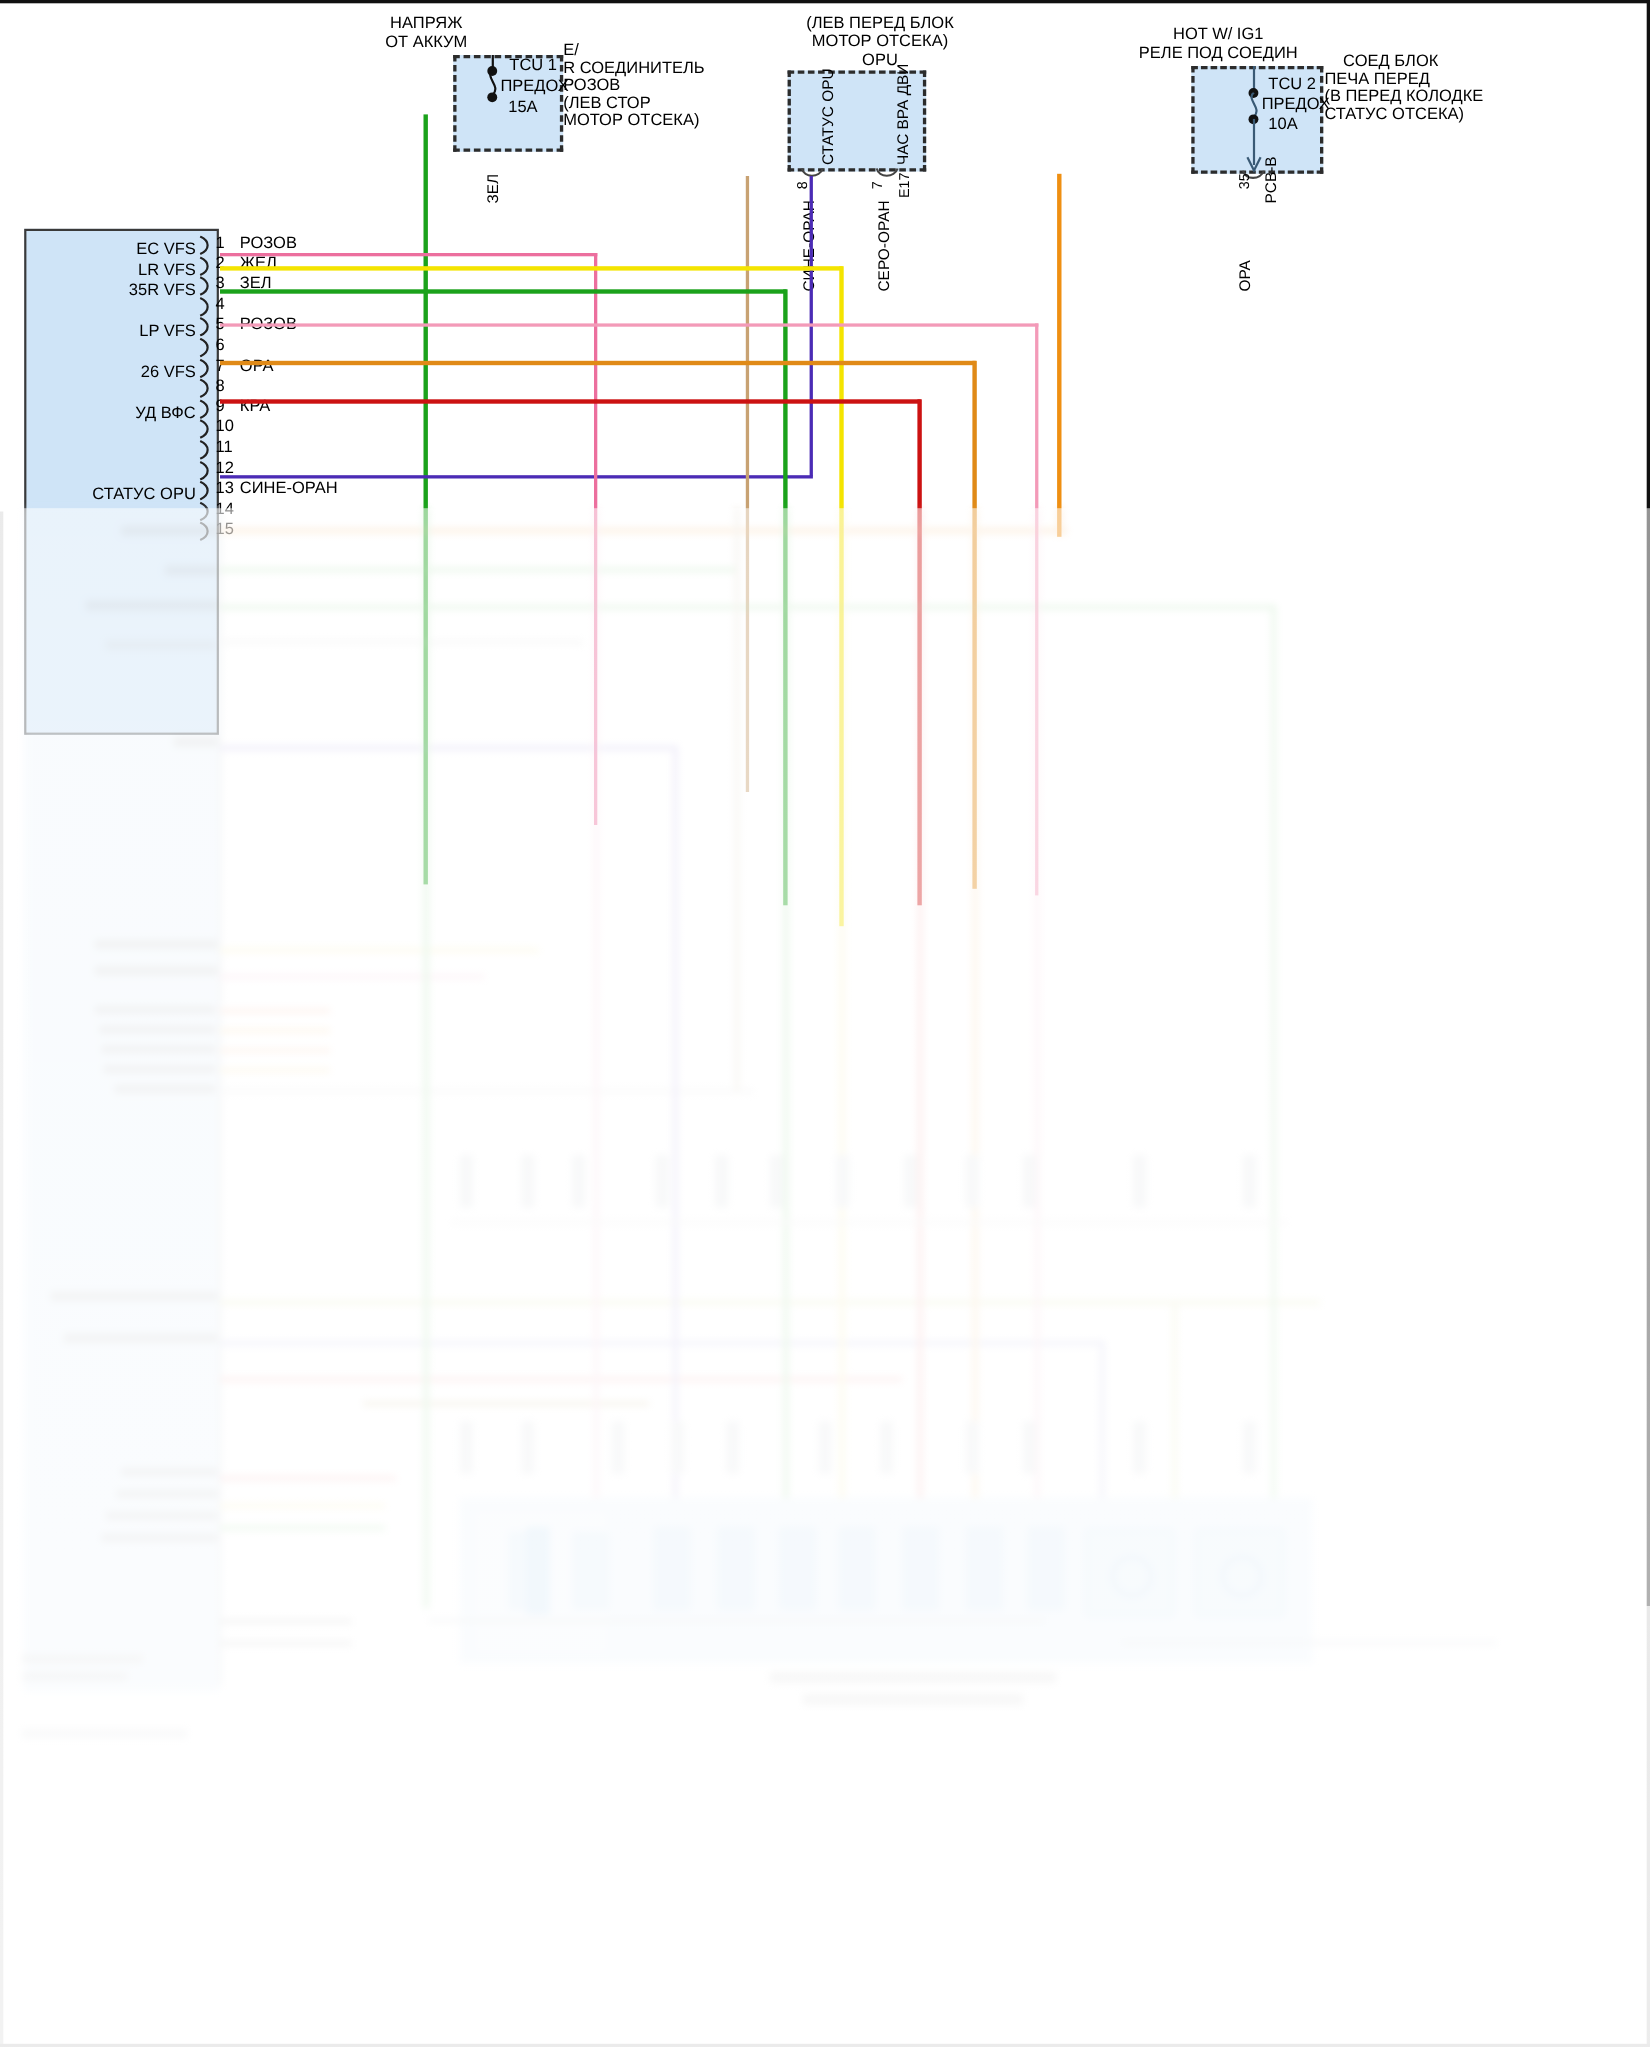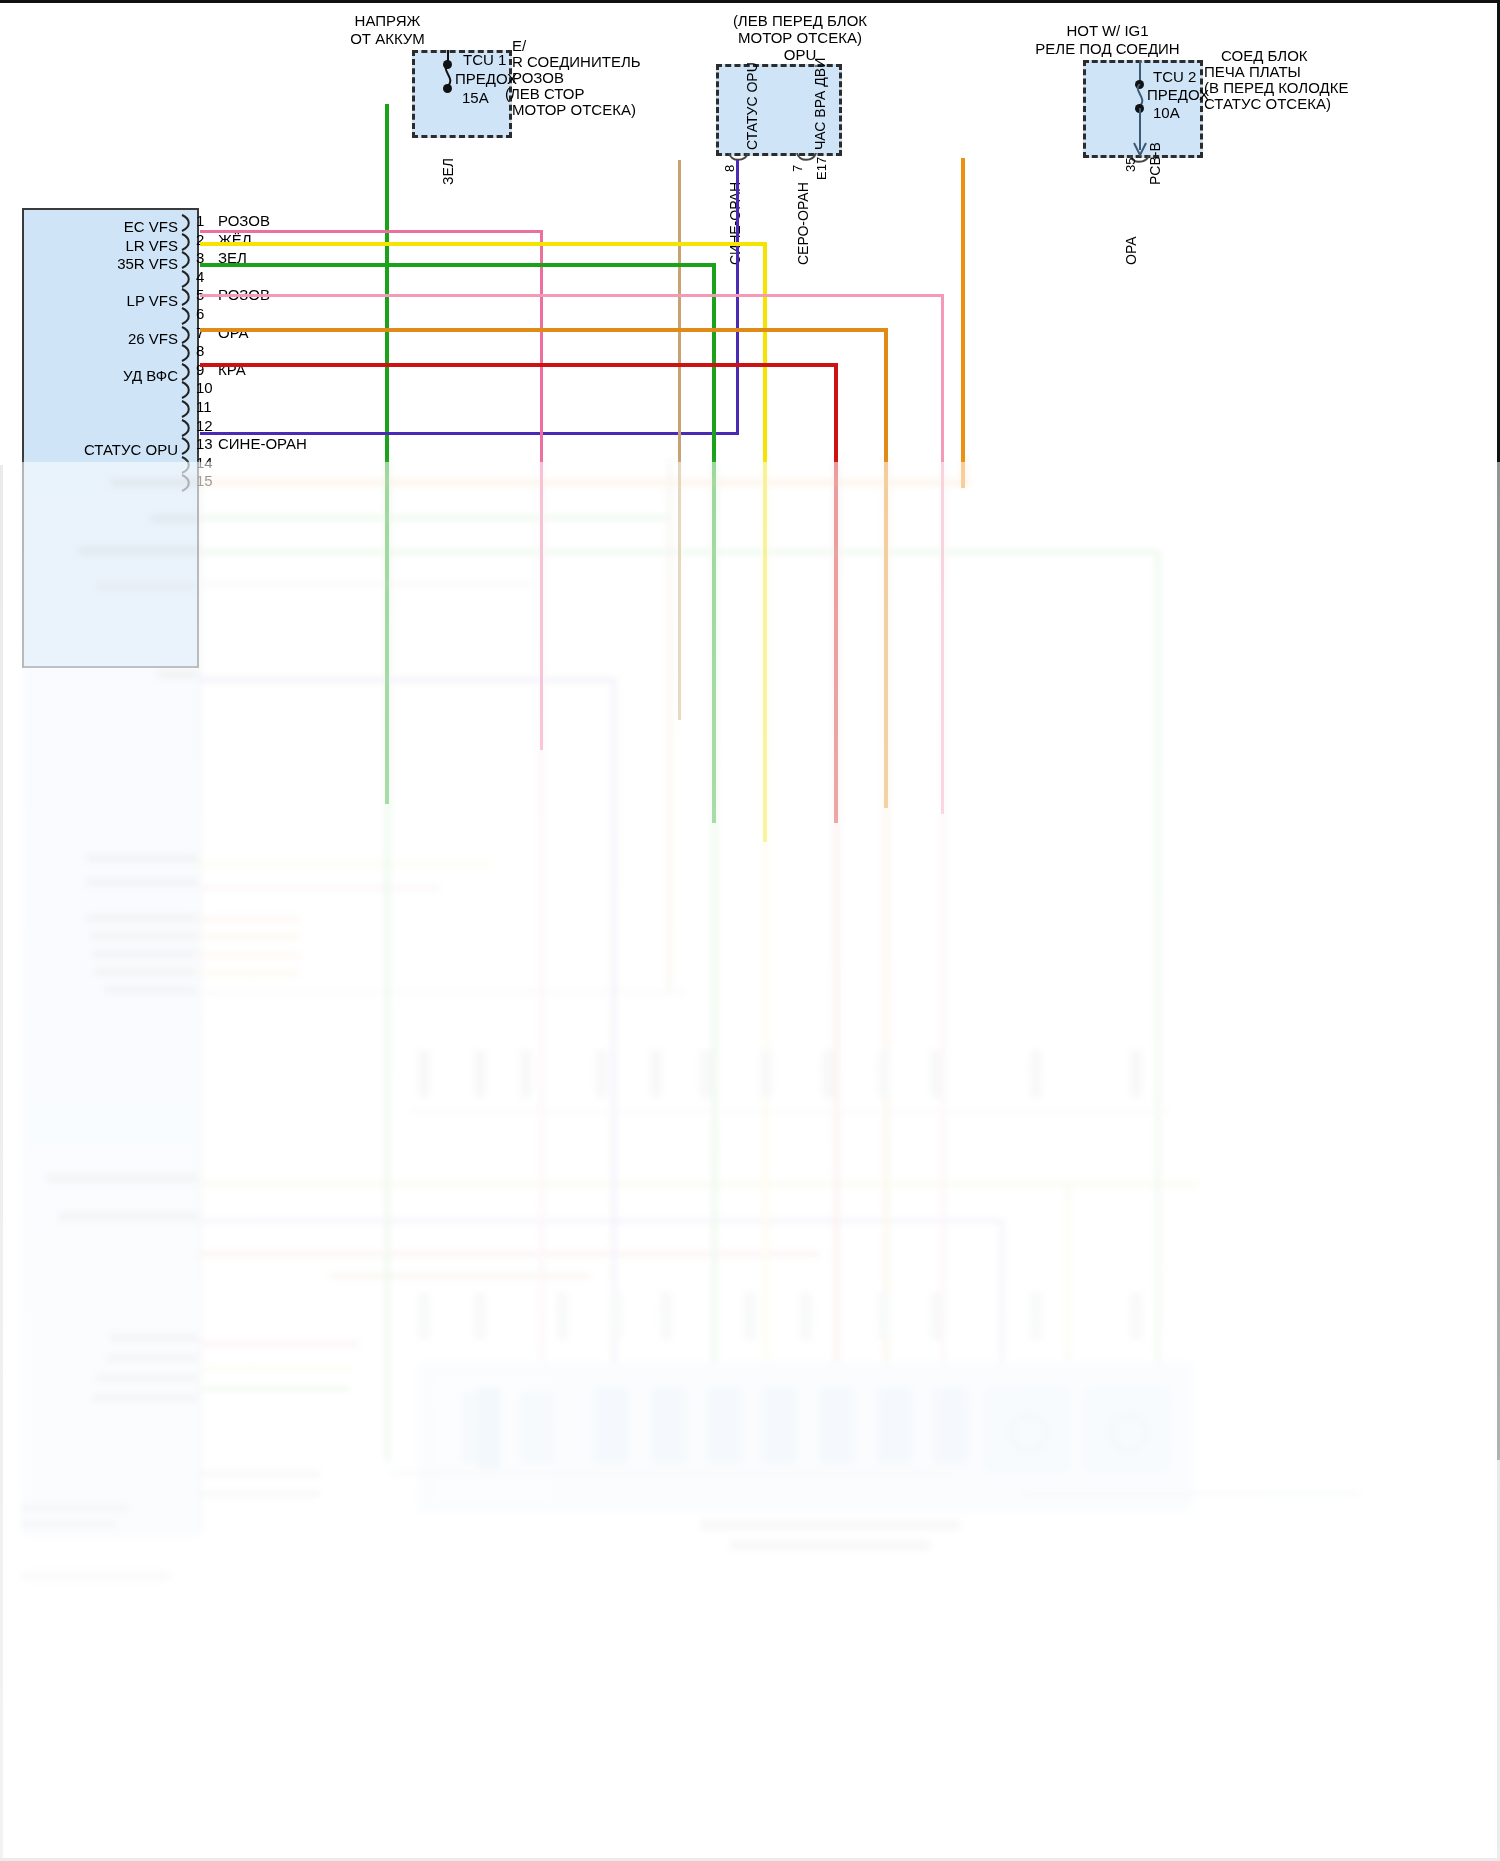--- a/index.html
+++ b/index.html
@@ -56,21 +56,21 @@
   </svg>
   <div class="dot" style="left:443px;top:84px;"></div>
 
   <div class="lbl" style="left:463px;top:51px;">TCU 1</div>
   <div class="lbl" style="left:455px;top:70px;">ПРЕДОХ</div>
   <div class="lbl" style="left:462px;top:89px;">15A</div>
 
   <div class="cap-l" style="left:512px;top:36px;">E/</div>
   <div class="cap-l" style="left:512px;top:52px;">R СОЕДИНИТЕЛЬ</div>
   <div class="cap-l" style="left:512px;top:68px;">РОЗОВ</div>
-  <div class="cap-l" style="left:488px;top:84px;padding-left:17px;">(ЛЕВ СТОР</div>
+  <div class="cap-l" style="left:512px;top:84px;">(ЛЕВ СТОР</div>
   <div class="cap-l" style="left:512px;top:100px;">МОТОР ОТСЕКА)</div>
 
   <div class="vlbl" style="left:440px;top:185px;font-size:14px;">ЗЕЛ</div>
 
   <div class="cap" style="left:700px;top:12px;width:200px;">(ЛЕВ ПЕРЕД БЛОК</div>
   <div class="cap" style="left:700px;top:29px;width:200px;">МОТОР ОТСЕКА)</div>
   <div class="cap" style="left:700px;top:46px;width:200px;">OPU</div>
 
   <div class="fusebox" style="left:716px;top:64px;width:126px;height:92px;"></div>
 
@@ -104,21 +104,21 @@
   <svg style="position:absolute;left:1131px;top:108px;" width="18" height="50">
     <path d="M9 0 V 42" stroke="#3a5a75" stroke-width="2" fill="none"></path>
     <path d="M3 35 L9 47 L15 35" stroke="#3a5a75" stroke-width="2" fill="none"></path>
   </svg>
 
   <div class="lbl" style="left:1153px;top:68px;">TCU 2</div>
   <div class="lbl" style="left:1147px;top:86px;">ПРЕДОХ</div>
   <div class="lbl" style="left:1153px;top:104px;">10A</div>
 
   <div class="cap-l" style="left:1221px;top:46px;">СОЕД БЛОК</div>
-  <div class="cap-l" style="left:1204px;top:62px;">ПЕЧА ПЛАТЫ</div>
+  <div class="cap-l" style="left:1204px;top:62px;">ПЕЧА ПЕРЕД</div>
   <div class="cap-l" style="left:1204px;top:78px;">(В ПЕРЕД КОЛОДКЕ</div>
   <div class="cap-l" style="left:1204px;top:94px;">СТАТУС ОТСЕКА)</div>
 
   <svg style="position:absolute;left:1128px;top:155px;" width="24" height="14">
     <path d="M2 0 C 4 9, 18 9, 21 0" stroke="#444" stroke-width="2" fill="none"></path>
   </svg>
   <div class="vlbl" style="left:1123px;top:172px;font-size:13px;">35</div>
   <div class="vlbl" style="left:1147px;top:185px;font-size:14px;">PCB-B</div>
   <div class="vlbl" style="left:1123px;top:265px;font-size:14px;">OPA</div>
 

